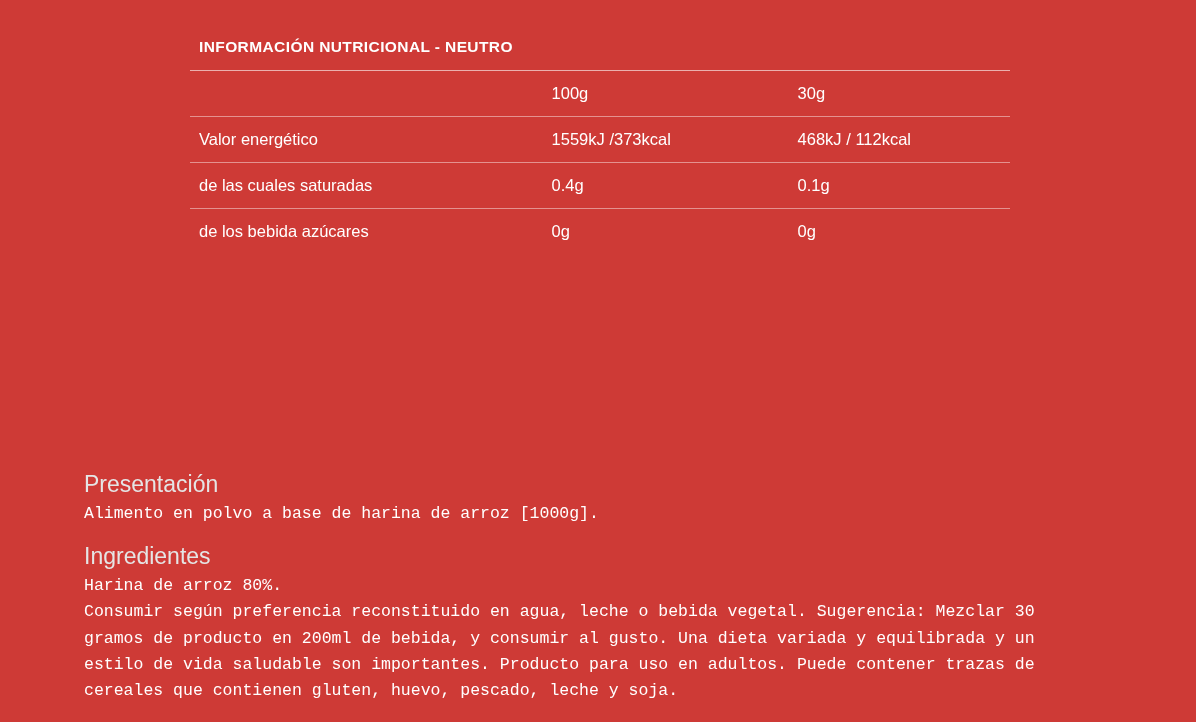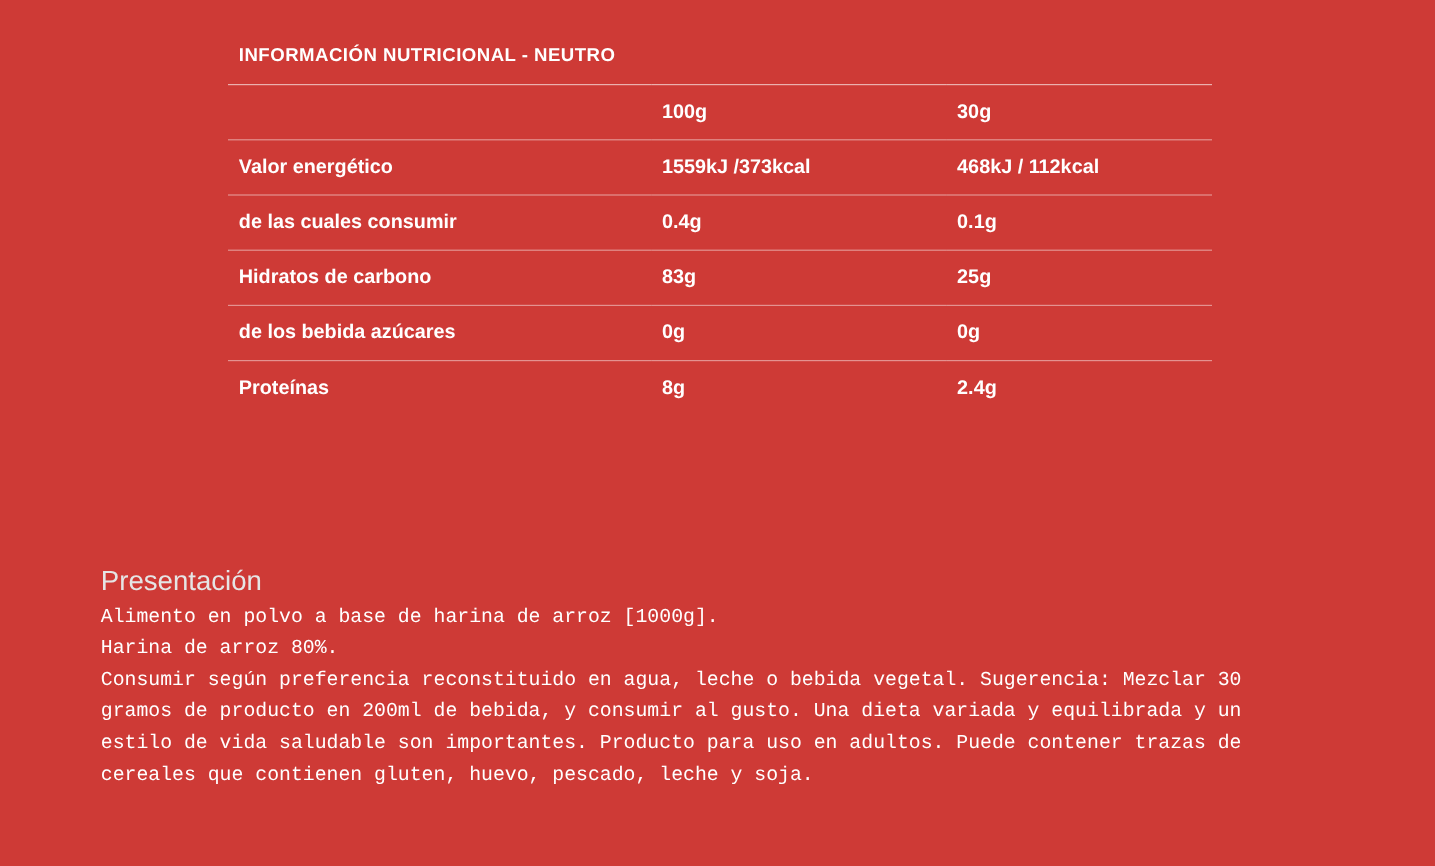--- a/index.html
+++ b/index.html
@@ -38,21 +38,21 @@
   table.nutri {
     width: 100%;
     border-collapse: collapse;
     table-layout: fixed;
   }
   table.nutri col.c0 { width: 43%; }
   table.nutri col.c1 { width: 30%; }
   table.nutri col.c2 { width: 27%; }
   table.nutri th, table.nutri td {
     text-align: left;
-    font-weight: bold;
+    font-weight: normal;
     font-size: 16.5px;
     color: #ffffff;
     padding: 13px 6px 13px 9px;
     border-top: 1px solid rgba(255,255,255,0.45);
     vertical-align: middle;
     white-space: nowrap;
   }
   table.nutri thead th {
     border-top: 1px solid rgba(255,255,255,0.6);
   }
@@ -106,47 +106,38 @@
           <th>30g</th>
         </tr>
       </thead>
       <tbody>
         <tr>
           <td>Valor energético</td>
           <td>1559kJ /373kcal</td>
           <td>468kJ / 112kcal</td>
         </tr>
         <tr>
-          <td>de las cuales consumir</td>
+          <td>de las cuales saturadas</td>
           <td>0.4g</td>
           <td>0.1g</td>
-        </tr>
-        <tr>
-          <td>Hidratos de carbono</td>
-          <td>83g</td>
-          <td>25g</td>
         </tr>
         <tr>
           <td>de los bebida azúcares</td>
           <td>0g</td>
           <td>0g</td>
-        </tr>
-        <tr>
-          <td>Proteínas</td>
-          <td>8g</td>
-          <td>2.4g</td>
         </tr>
       </tbody>
     </table>
   </div>
 
   <div class="sections">
 
     <h2 class="sec-head">Presentación</h2>
     <p class="sec-body">Alimento en polvo a base de harina de arroz [1000g].</p>
 
+    <h2 class="sec-head second">Ingredientes</h2>
     <p class="sec-body">Harina de arroz 80%.</p>
 
     <p class="sec-body">Consumir según preferencia reconstituido en agua, leche o bebida vegetal. Sugerencia: Mezclar 30 gramos de producto en 200ml de bebida, y consumir al gusto. Una dieta variada y equilibrada y un estilo de vida saludable son importantes. Producto para uso en adultos. Puede contener trazas de cereales que contienen gluten, huevo, pescado, leche y soja.</p>
 
   </div>
 
 </div>
 
 </body></html>

